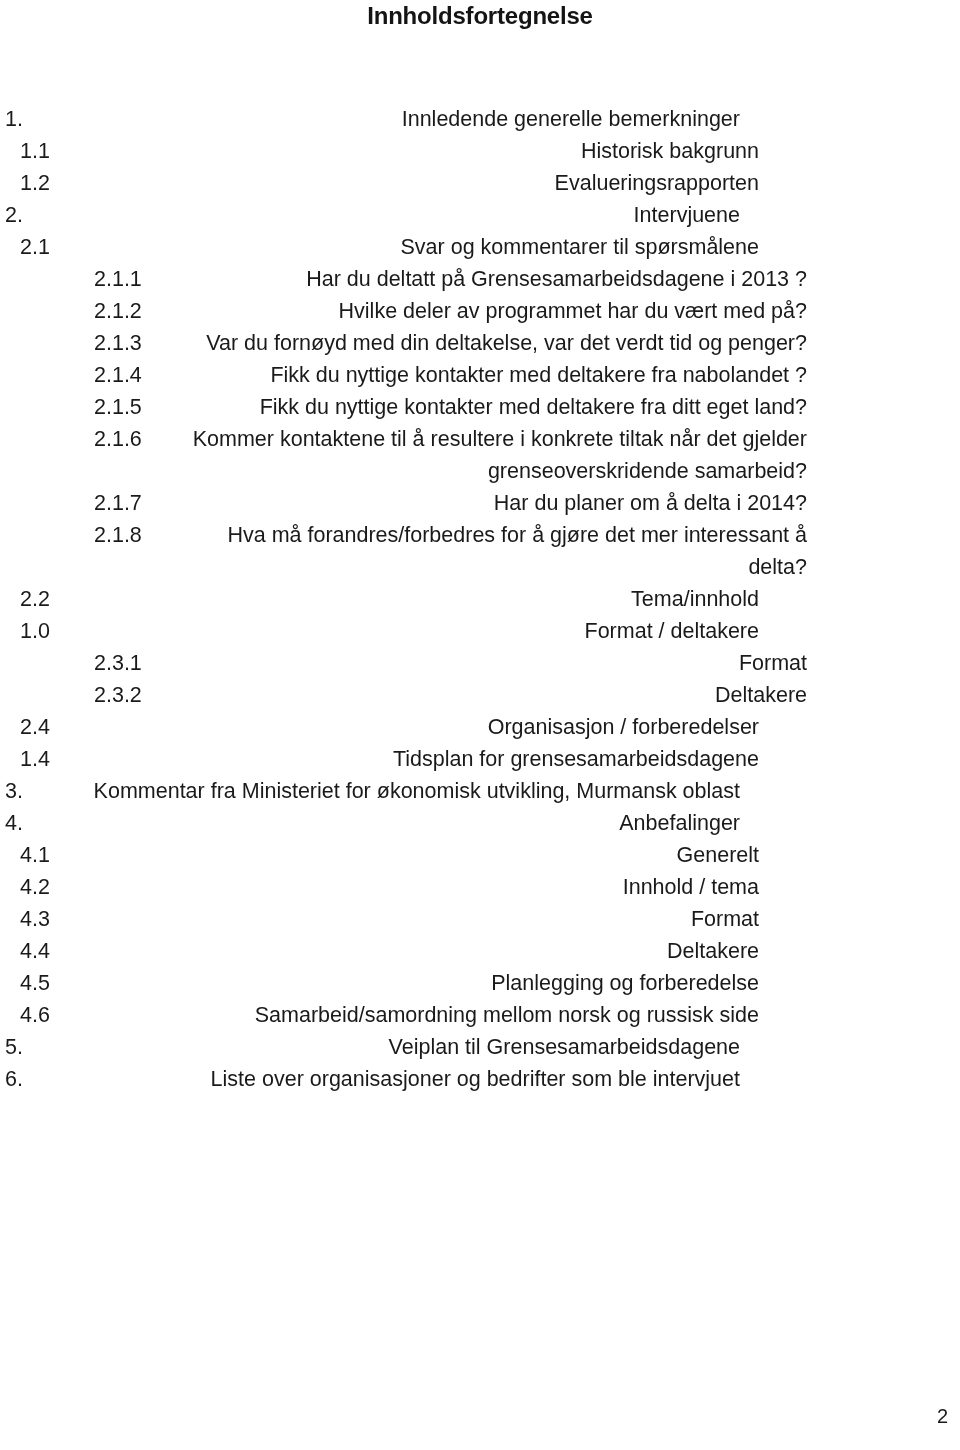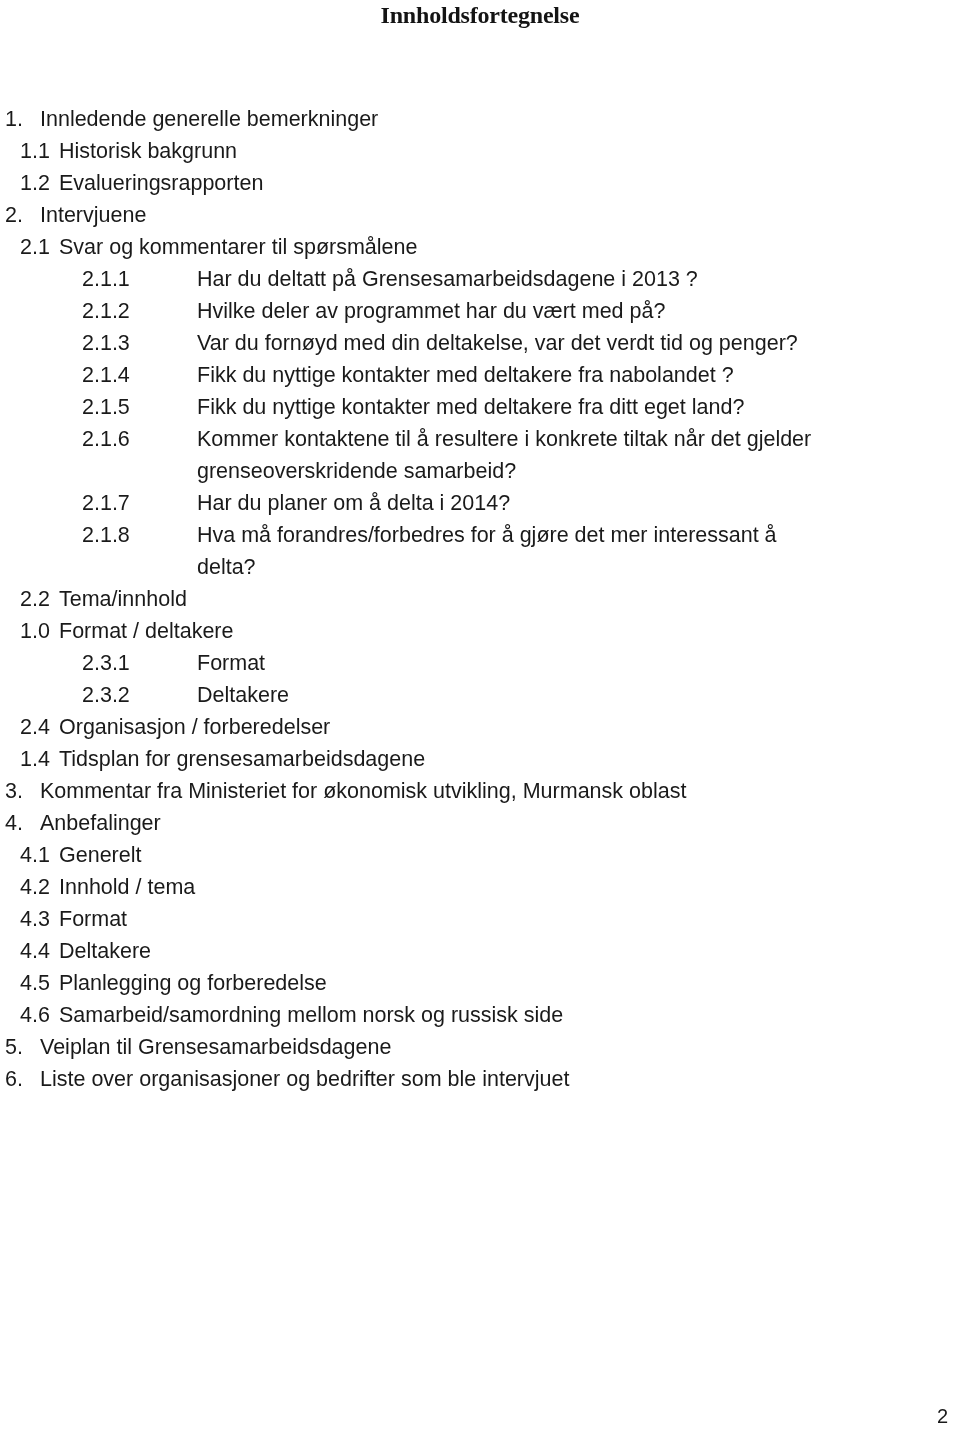--- a/index.html
+++ b/index.html
@@ -24,21 +24,20 @@
   .doc-title {
     position: absolute;
     top: 2px;
     left: 0;
     width: 960px;
     text-align: center;
     font-size: 24px;
     font-weight: bold;
     letter-spacing: -0.2px;
     color: #141414;
-    font-family: Liberation Serif, serif;
   }
   .toc {
     position: absolute;
     top: 103px;
     left: 0;
     width: 960px;
   }
   .toc-entry {
     display: flex;
     align-items: flex-start;
@@ -61,29 +60,30 @@
   .toc-entry.lvl2 .num {
     width: 39px;
     flex: 0 0 39px;
   }
   .toc-entry.lvl3 {
     padding-left: 82px;
   }
   .toc-entry.lvl3 .num {
     width: 73px;
     flex: 0 0 73px;
+    margin-left: 12px;
   }
   .toc-entry .label {
     flex: 1 1 auto;
     max-width: 700px;
     white-space: normal;
+    text-align: right;
   }
   .toc-entry.lvl3 .label {
     max-width: 640px;
-    margin-left: 42px;
   }
   .page-number {
     position: absolute;
     right: 12px;
     bottom: 22px;
     font-size: 20px;
     color: #1a1a1a;
   }
 </style>
 </head>

